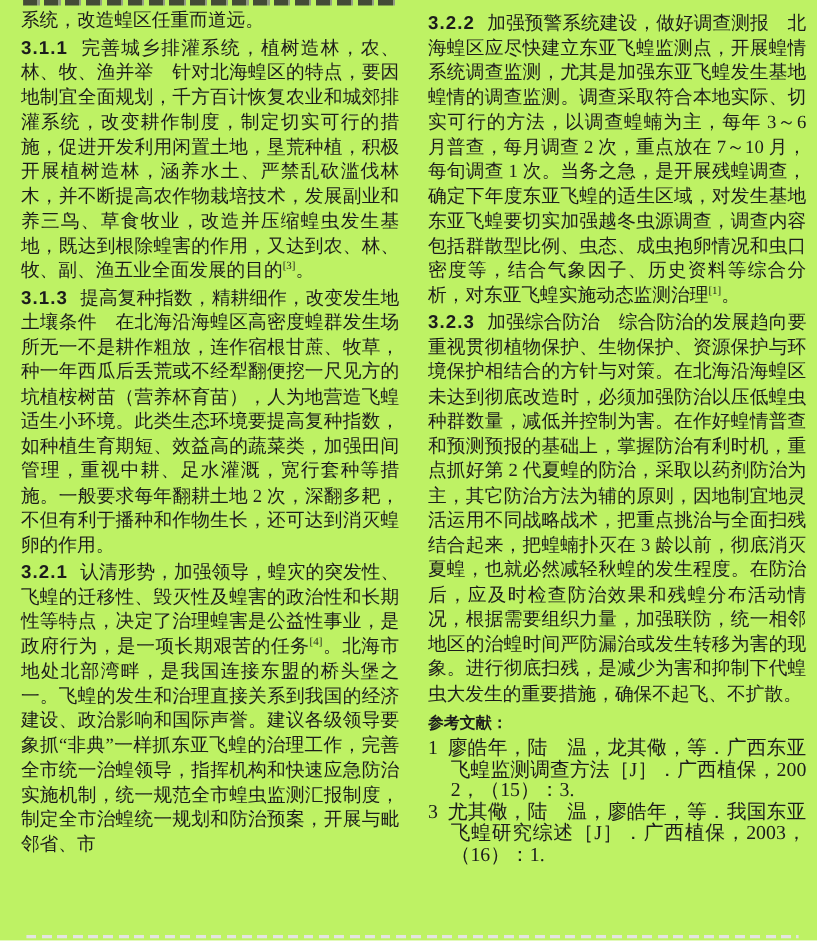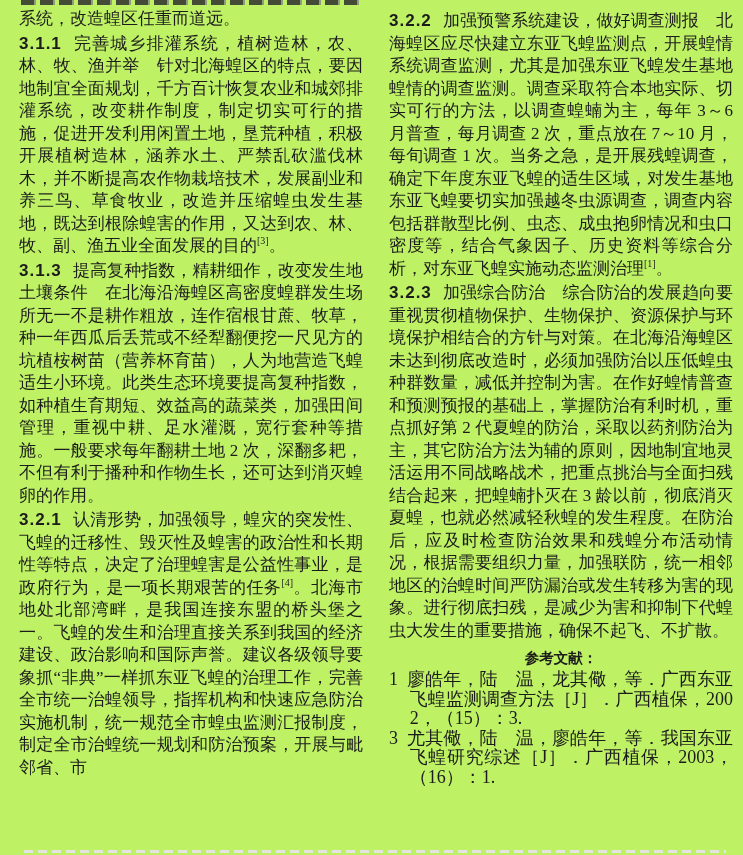--- a/index.html
+++ b/index.html
@@ -29,21 +29,21 @@
     font-family:"Liberation Sans","DejaVu Sans",sans-serif;
     font-weight:400;
   }
   .cite{
     font-size:10px;vertical-align:super;line-height:0;
     letter-spacing:0;
   }
   .refs{margin-top:6px;}
   .refs-heading{
     font-family:"Liberation Sans","DejaVu Sans",sans-serif;
-    font-weight:700;font-size:14.5px;line-height:21px;text-align:center;
+    font-weight:700;font-size:14.5px;line-height:21px;
   }
   .refs-list{list-style:none;margin:1px 0 0;padding:0;}
   .ref-item{
     font-size:18px;line-height:19.5px;
     text-align:justify;word-break:break-all;
     padding-left:1.15em;text-indent:-1.15em;
   }
   .rno{margin-right:0.5em;}
   .cutoff-strip{
     position:absolute;top:0;left:21px;width:340px;height:5px;

